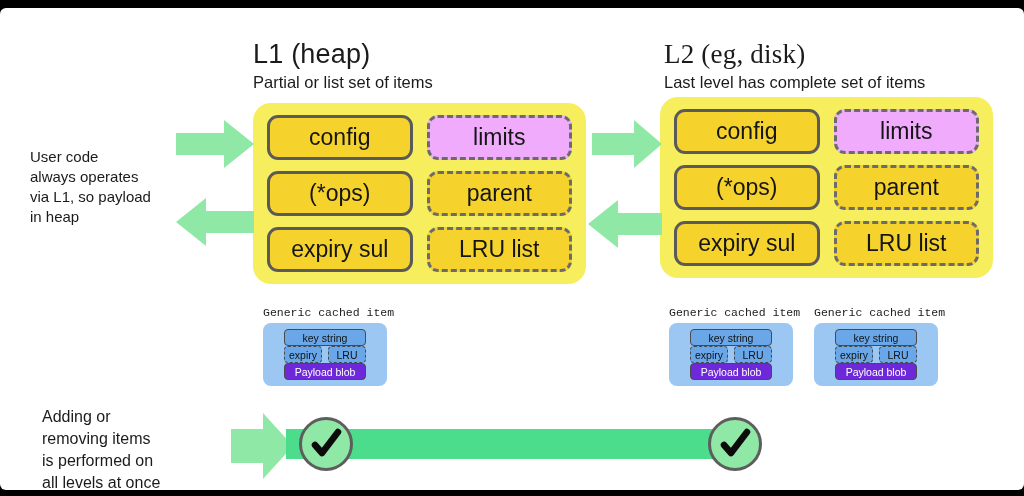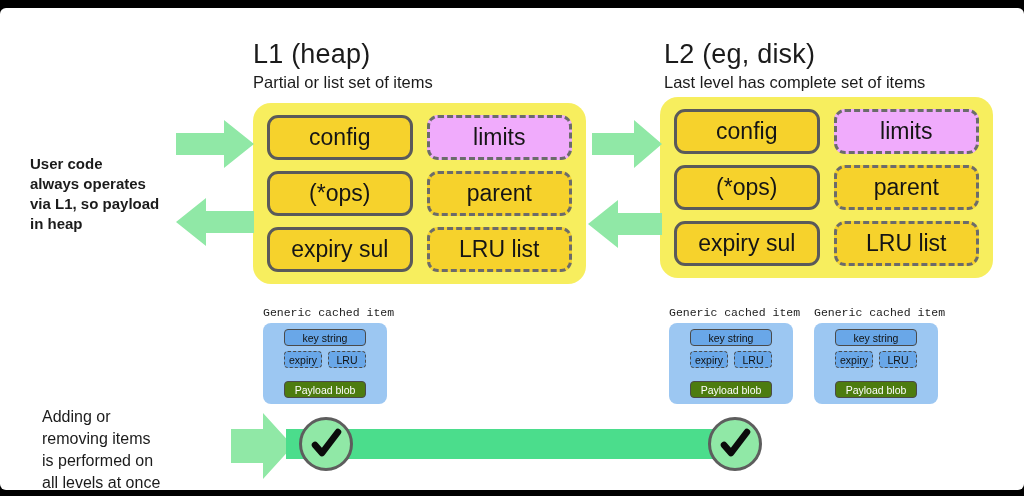--- a/index.html
+++ b/index.html
@@ -107,40 +107,38 @@
     font-family: Liberation Mono, monospace;
   }
   .card {
     box-sizing: border-box;
     width: 124px;
     background: #9CC7F2;
     border-radius: 8px;
     padding: 6px 21px;
     display: flex;
     flex-direction: column;
-    gap: 5px;
   }
   .cbox {
     box-sizing: border-box;
     height: 17px;
     border-radius: 4px;
     background: #69A7E8;
     border: 1.5px solid #4a4a4a;
     display: flex;
     align-items: center;
     justify-content: center;
     font-size: 10.5px;
     color: #111111;
     white-space: nowrap;
   }
   .cbox.dashed { border-style: dashed; }
   .cbox.payload {
-    background: #4d7c0f;
+    background: #6d28d9;
     color: #ffffff;
-    margin-top: 8px;
   }
   .crow { display: flex; gap: 6px; }
   .crow .cbox { flex: 1; }
 
   
   .flow-bar {
     position: absolute;
     background: #4BDD8C;
   }
   .check {
@@ -169,37 +167,37 @@
       <div class="field">(*ops)</div>
       <div class="field">expiry sul</div>
     </div>
     <div class="panel-col">
       <div class="field dashed accent">limits</div>
       <div class="field dashed">parent</div>
       <div class="field dashed">LRU list</div>
     </div>
   </div>
 
-  <div class="lvl-title" style="left:664px; top:31px;">L2 (eg, disk)</div>
+  <div class="lvl-title" style="left:664px; top:31px;font-family:Liberation Serif, serif;">L2 (eg, disk)</div>
   <div class="lvl-sub" style="left:664px; top:65px;">Last level has complete set of items</div>
 
   <div class="panel" style="left:660px; top:89px; width:333px; height:181px;">
     <div class="panel-col">
       <div class="field">config</div>
       <div class="field">(*ops)</div>
       <div class="field">expiry sul</div>
     </div>
     <div class="panel-col">
       <div class="field dashed accent">limits</div>
       <div class="field dashed">parent</div>
       <div class="field dashed">LRU list</div>
     </div>
   </div>
 
-  <div class="side-note" style="left:30px; top:146px; width:155px; white-space:pre-line;font-weight:bold;">User code
+  <div class="side-note" style="left:30px; top:139px; width:155px; white-space:pre-line;">User code
 always operates
 via L1, so payload
 in heap</div>
 
   <div class="arrow" style="left:176px; top:112px;">
     <svg width="78" height="48" viewBox="0 0 78 48">
       <path d="M0 13 H48 V0 L78 24 L48 48 V35 H0 Z" fill="#90E8A6"></path>
     </svg>
   </div>
   <div class="arrow" style="left:176px; top:190px;">

